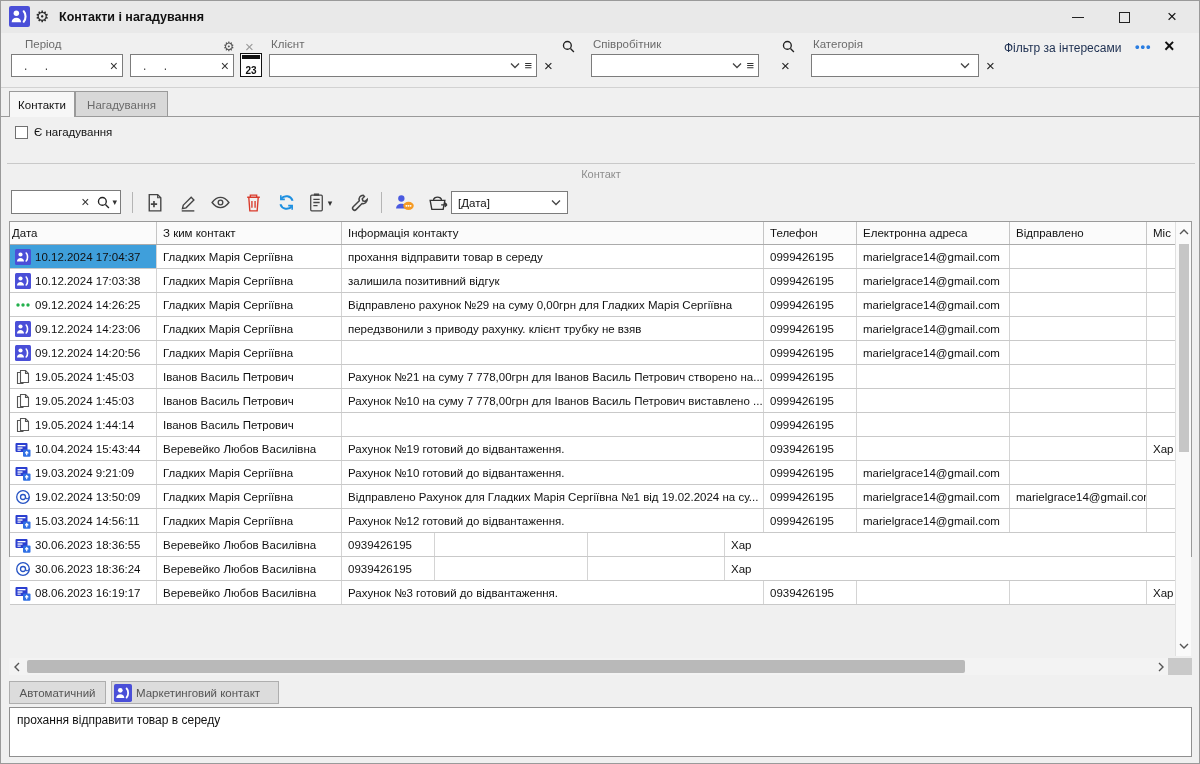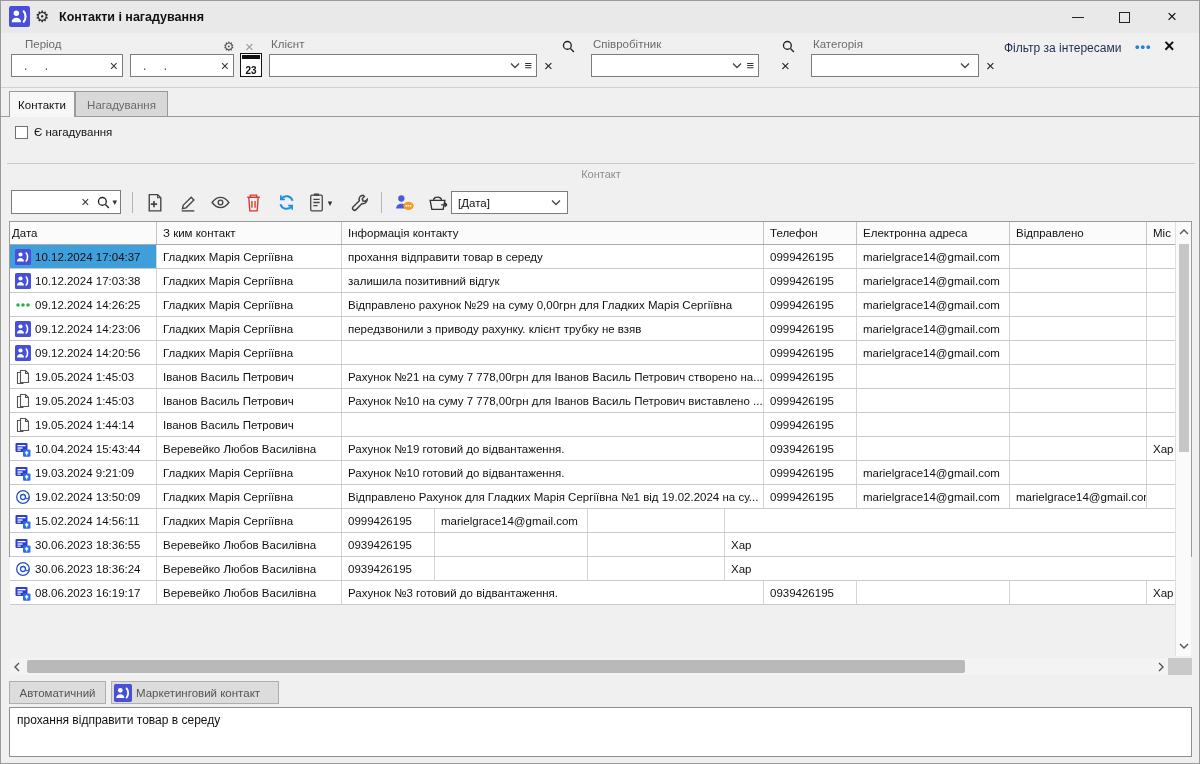--- a/index.html
+++ b/index.html
@@ -513,23 +513,24 @@
             <span class="ric">
               <svg viewBox="0 0 16 16">
                 <rect x="0.5" y="2" width="12" height="9" rx="1" fill="#2b3fd0"></rect>
                 <rect x="2.5" y="4" width="8" height="1.3" fill="#fff"></rect>
                 <rect x="2.5" y="6.4" width="5" height="1.3" fill="#fff"></rect>
                 <rect x="2.5" y="8.6" width="3.2" height="1.1" fill="#fff"></rect>
                 <rect x="8" y="8.5" width="7.5" height="7.3" rx="1" fill="#2f6fe4"></rect>
                 <path d="M11.7 14.2v-3.1M10.2 12.4l1.5-1.7 1.6 1.7" stroke="#fff" stroke-width="1.2" fill="none"></path>
               </svg>
             </span>
-            <span>15.02.2024 14:56:11</span>
-          </div>
-          <div class="c c1">Гладких Марія Сергіївна</div>
+            <span>15.03.2024 14:56:11</span>
+          </div>
+          <div class="c c1">Гладких Марія Сергіївна</div>
+          <div class="c c2">Рахунок №12 готовий до відвантаження.</div>
           <div class="c c3">0999426195</div>
           <div class="c c4">marielgrace14@gmail.com</div>
           <div class="c c5"></div>
           <div class="c c6"></div>
         </div>
         <div class="trow">
           <div class="c c0">
             <span class="ric">
               <svg viewBox="0 0 16 16">
                 <rect x="0.5" y="2" width="12" height="9" rx="1" fill="#2b3fd0"></rect>

